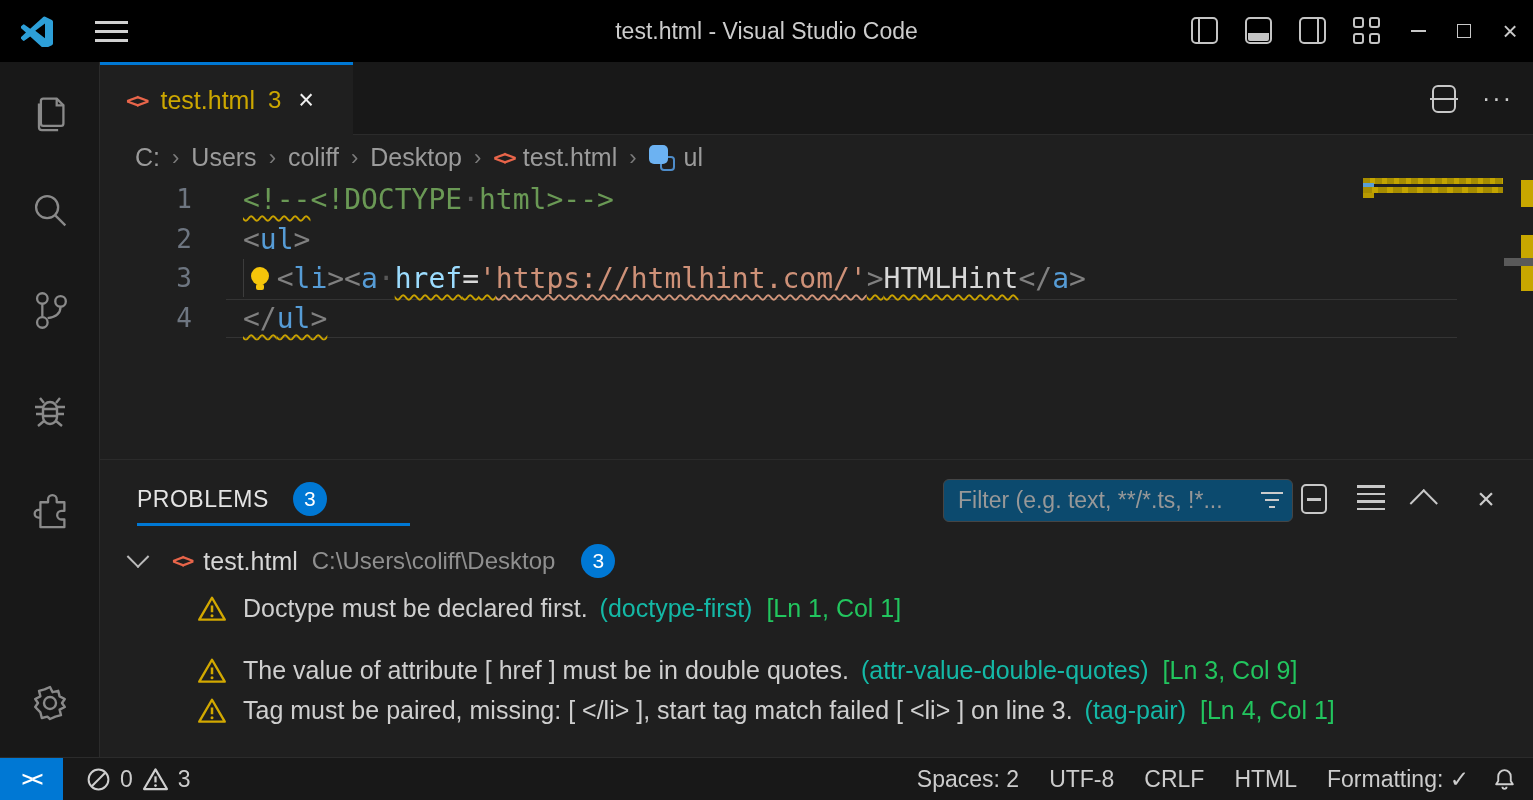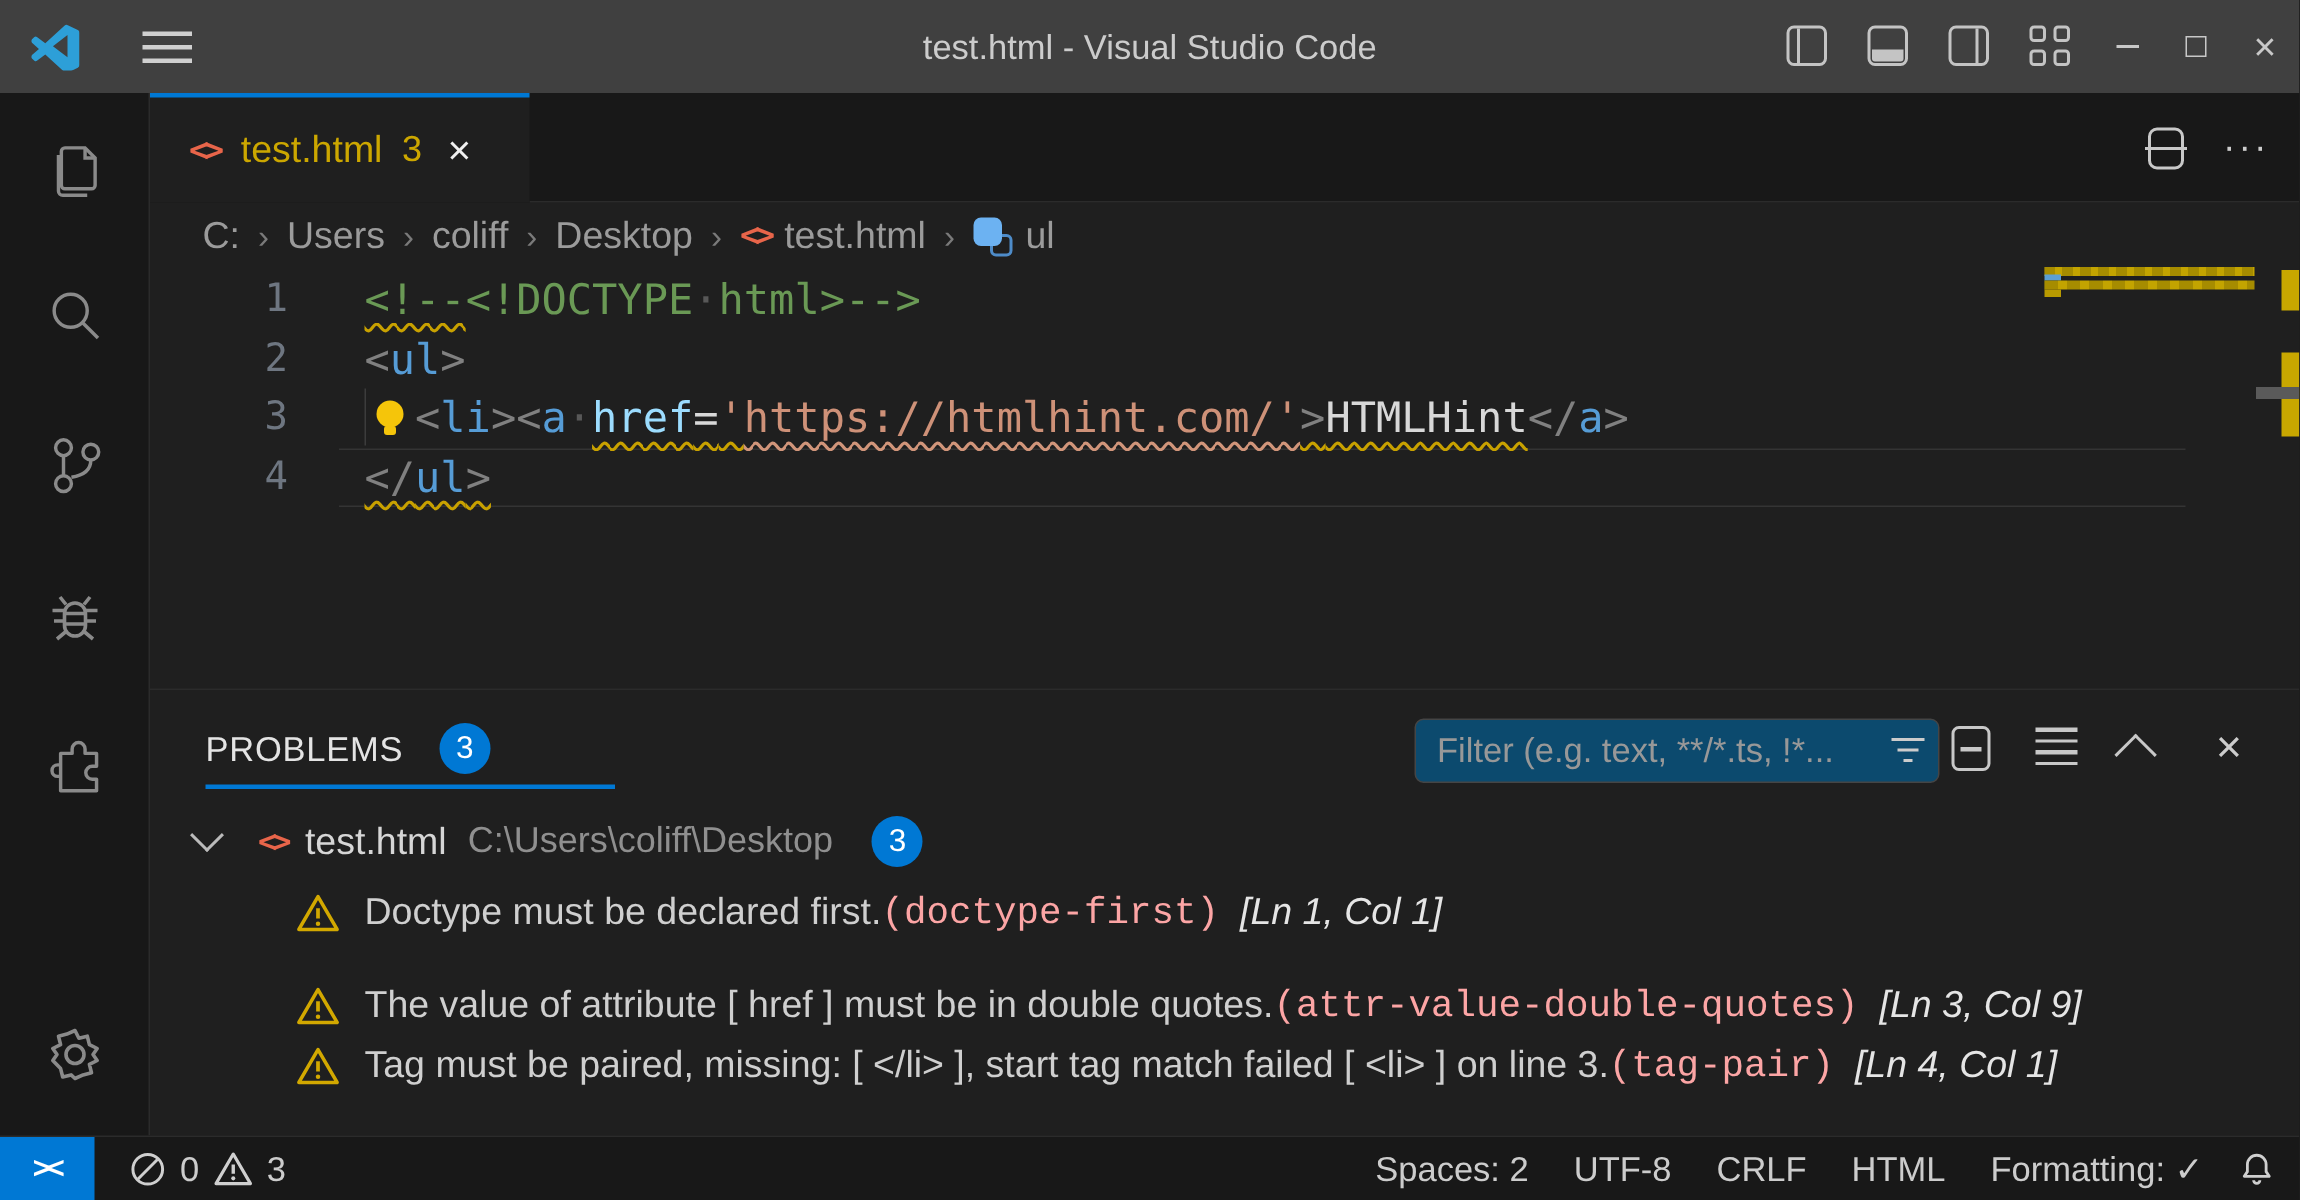--- a/index.html
+++ b/index.html
@@ -1,21 +1,21 @@
 <!DOCTYPE html>
 <html><head>
 <meta charset="utf-8">
 <style>
   html,body{margin:0;padding:0;background:#1f1f1f;}
   *{box-sizing:border-box;}
   .app{position:relative;width:1533px;height:800px;background:#1f1f1f;overflow:hidden;
        font-family:"Liberation Sans","DejaVu Sans",sans-serif;color:#cccccc;}
 
   
-  .titlebar{position:absolute;left:0;top:0;width:1533px;height:62px;background:#404040;}
+  .titlebar{position:absolute;left:0;top:0;width:1533px;height:62px;background:#000000;}
   .vscode-logo{position:absolute;left:21px;top:15px;width:32px;height:32px;}
   .hamburger{position:absolute;left:95px;top:21px;width:33px;height:21px;cursor:pointer;}
   .hamburger div{height:2.5px;background:#d0d0d0;margin-bottom:6.5px;}
   .win-title{position:absolute;left:0;top:0;width:100%;height:62px;line-height:62px;
              text-align:center;font-size:23px;color:#cccccc;pointer-events:none;}
   .layout-icons{position:absolute;right:153px;top:17px;display:flex;gap:27px;}
   .lay{width:27px;height:27px;border:2px solid #c4c4c4;border-radius:5px;position:relative;}
   .lay-left::after{content:"";position:absolute;left:5px;top:0;bottom:0;width:2px;background:#c4c4c4;}
   .lay-panel::after{content:"";position:absolute;left:1px;right:1px;bottom:1px;height:8px;background:#c4c4c4;border-radius:0 0 2px 2px;}
   .lay-right::after{content:"";position:absolute;right:5px;top:0;bottom:0;width:2px;background:#c4c4c4;}
@@ -110,22 +110,22 @@
   .file-row{position:absolute;left:0;top:81px;width:100%;height:40px;display:flex;align-items:center;cursor:pointer;}
   .twisty{margin-left:30px;width:16px;height:16px;border-left:2.5px solid #bbbbbb;border-bottom:2.5px solid #bbbbbb;
           transform:rotate(-45deg) translate(3px,-3px);}
   .file-row .html-glyph{margin-left:26px;margin-right:12px;font-size:21px;}
   .file-name{font-size:25px;color:#d6d6d6;}
   .file-path{font-size:24px;color:#8f8f8f;margin-left:14px;}
   .file-row .badge{margin-left:26px;}
   .prob-row{position:absolute;left:0;width:100%;height:45px;display:flex;align-items:center;cursor:pointer;}
   .prob-row .warn{margin-left:97px;margin-right:16px;color:#d2a800;flex:none;}
   .prob-msg{font-size:25px;color:#cfcfcf;white-space:nowrap;}
-  .prob-src{font-size:25px;color:#fca5a5;white-space:nowrap;font-family:Liberation Mono, monospace;}
-  .prob-pos{font-size:25px;color:#e5e5e5;margin-left:14px;white-space:nowrap;font-style:italic;}
+  .prob-src{font-size:25px;color:#14b8a6;margin-left:12px;white-space:nowrap;}
+  .prob-pos{font-size:25px;color:#22c55e;margin-left:14px;white-space:nowrap;}
 
   
   .statusbar{position:absolute;left:0;top:757px;width:1533px;height:43px;background:#181818;border-top:1px solid #2b2b2b;}
   .remote{position:absolute;left:0;top:0;width:63px;height:43px;background:#0078d4;color:#ffffff;
           display:flex;align-items:center;justify-content:center;font-size:20px;font-weight:bold;letter-spacing:-2px;cursor:pointer;}
   .sb-problems{position:absolute;left:86px;top:0;height:42px;display:flex;align-items:center;gap:9px;font-size:23px;cursor:pointer;}
   .sb-right{position:absolute;right:8px;top:0;height:42px;display:flex;align-items:center;}
   .sb-item{padding:0 15px;font-size:23px;height:42px;display:flex;align-items:center;cursor:pointer;white-space:nowrap;}
   .bell{margin:0 8px;cursor:pointer;}
 </style>

